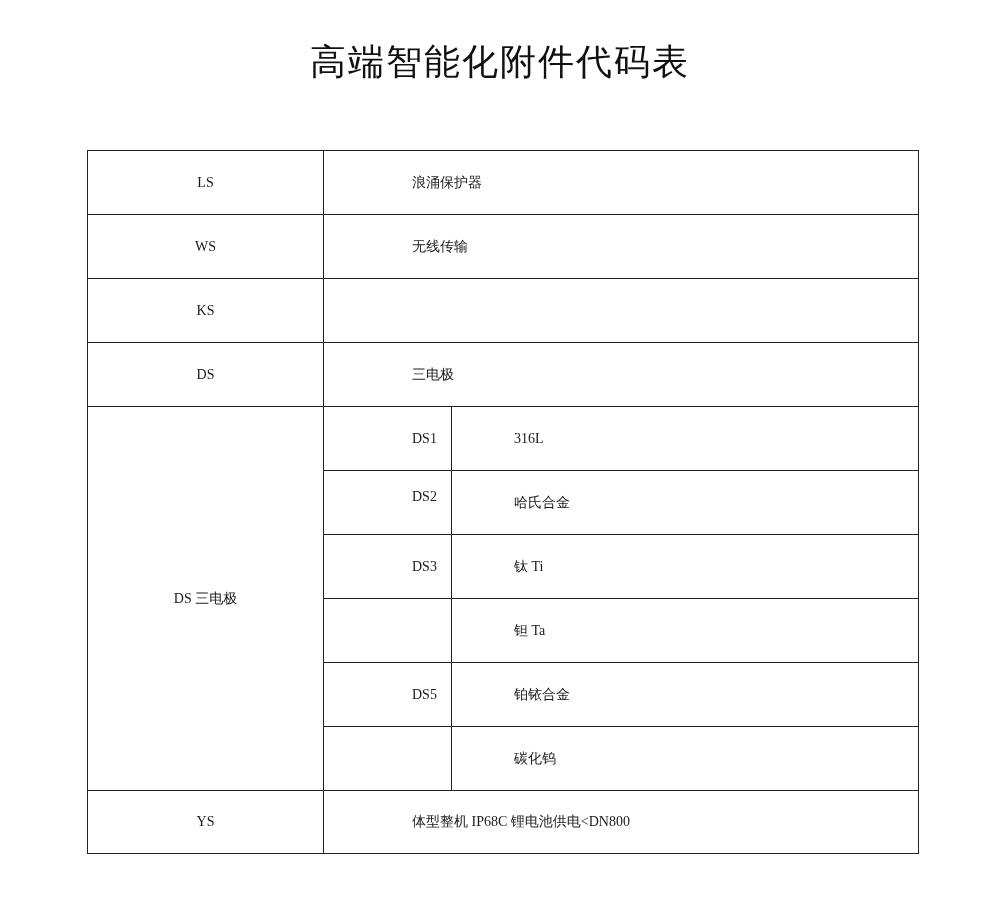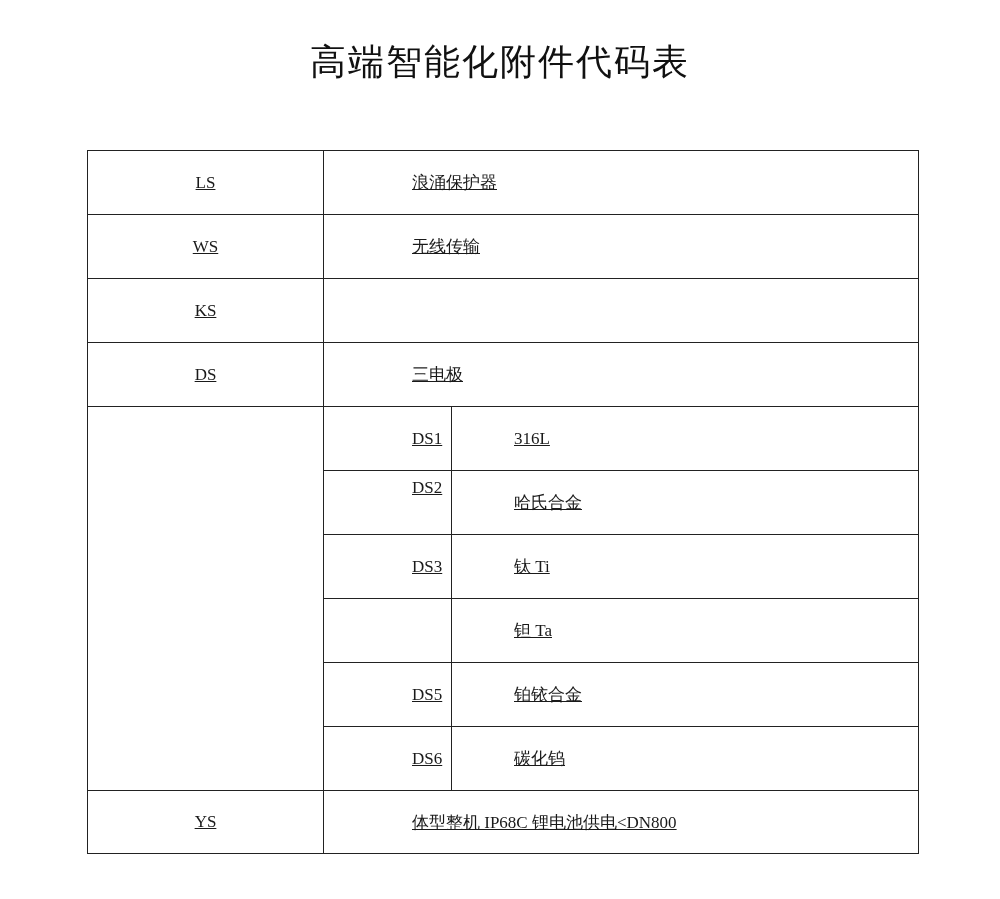--- a/index.html
+++ b/index.html
@@ -5,22 +5,22 @@
   html, body { margin: 0; padding: 0; background: #ffffff; }
   body { width: 1000px; height: 899px; position: relative; overflow: hidden;
          font-family: "DejaVu Serif", "Liberation Serif", serif; color: #1a1a1a; }
   .title { position: absolute; top: 38px; left: 0; width: 1000px; text-align: center;
            font-family: Liberation Mono, monospace;
            font-size: 36px; letter-spacing: 2px; color: #111; }
   .tbl { position: absolute; left: 87px; top: 150px; width: 832px; height: 704px;
          border: 1.5px solid #222; box-sizing: border-box; }
   .hl { position: absolute; height: 0; border-top: 1.5px solid #222; }
   .vl { position: absolute; width: 0; border-left: 1.5px solid #222; }
-  .cell { position: absolute; display: flex; align-items: center; font-size: 17px;
-          font-family: "Liberation Serif", "DejaVu Serif", serif; text-decoration: underline; }
+  .cell { position: absolute; display: flex; align-items: center; font-size: 14px;
+          font-family: "Liberation Serif", "DejaVu Serif", serif; }
   .code { justify-content: center; }
   .desc { justify-content: flex-start; margin-left: 36px; }
 </style>
 </head>
 <body>
 
 <div class="title">高端智能化附件代码表</div>
 
 <div class="tbl">
 
@@ -39,28 +39,28 @@
   <div class="vl" style="left:363px;top:255px;height:384px"></div>
 
   <div class="cell code" style="left:0;width:235px;top:0;height:63px">LS</div>
   <div class="cell desc" style="left:288px;width:540px;top:0;height:63px">浪涌保护器</div>
   <div class="cell code" style="left:0;width:235px;top:64px;height:63px">WS</div>
   <div class="cell desc" style="left:288px;width:540px;top:64px;height:63px">无线传输</div>
   <div class="cell code" style="left:0;width:235px;top:128px;height:63px">KS</div>
   <div class="cell code" style="left:0;width:235px;top:192px;height:63px">DS</div>
   <div class="cell desc" style="left:288px;width:540px;top:192px;height:63px">三电极</div>
 
+  <div class="cell code" style="left:0;width:235px;top:256px;height:383px">DS 三电极</div>
 
   <div class="cell desc" style="left:288px;width:75px;top:256px;height:63px">DS1</div>
   <div class="cell desc" style="left:390px;width:440px;top:256px;height:63px">316L</div>
-  <div class="cell desc" style="left:288px;width:75px;top:305px;height:63px">DS2</div>
+  <div class="cell desc" style="left:288px;width:75px;top:314px;height:63px">DS2</div>
   <div class="cell desc" style="left:390px;width:440px;top:320px;height:63px">哈氏合金</div>
   <div class="cell desc" style="left:288px;width:75px;top:384px;height:63px">DS3</div>
   <div class="cell desc" style="left:390px;width:440px;top:384px;height:63px">钛 Ti</div>
   <div class="cell desc" style="left:390px;width:440px;top:448px;height:63px">钽 Ta</div>
   <div class="cell desc" style="left:288px;width:75px;top:512px;height:63px">DS5</div>
   <div class="cell desc" style="left:390px;width:440px;top:512px;height:63px">铂铱合金</div>
-  <div class="cell desc" style="left:288px;width:75px;top:576px;height:63px">DS6</div>
   <div class="cell desc" style="left:390px;width:440px;top:576px;height:63px">碳化钨</div>
 
   <div class="cell code" style="left:0;width:235px;top:640px;height:62px">YS</div>
   <div class="cell desc" style="left:288px;width:540px;top:640px;height:62px">体型整机 IP68C 锂电池供电&lt;DN800</div>
 </div>
 
 </body></html>

